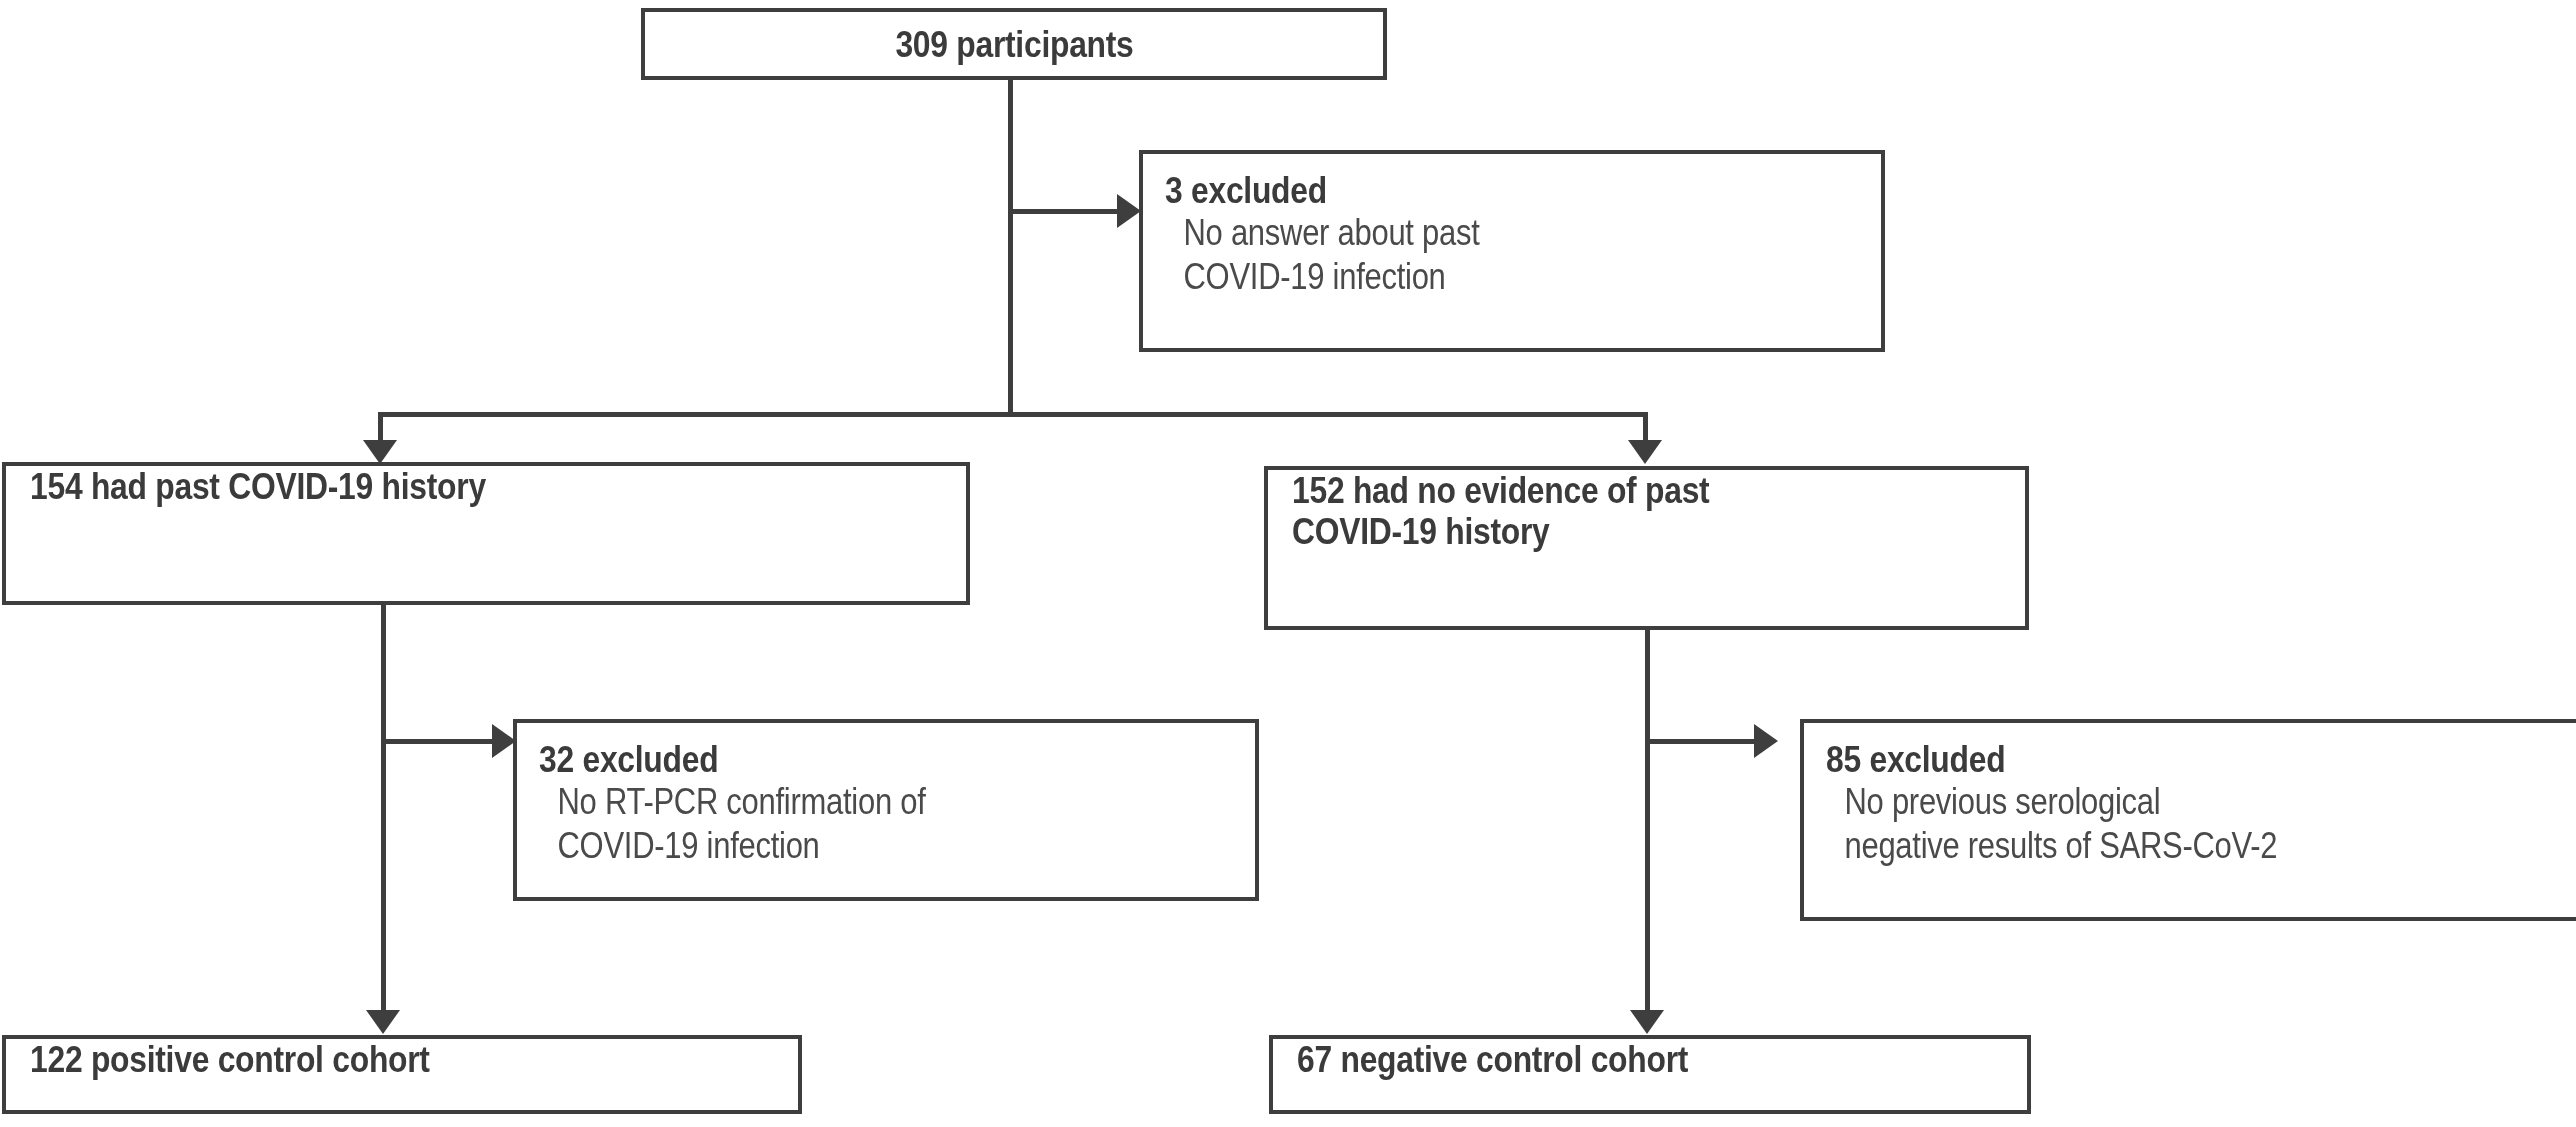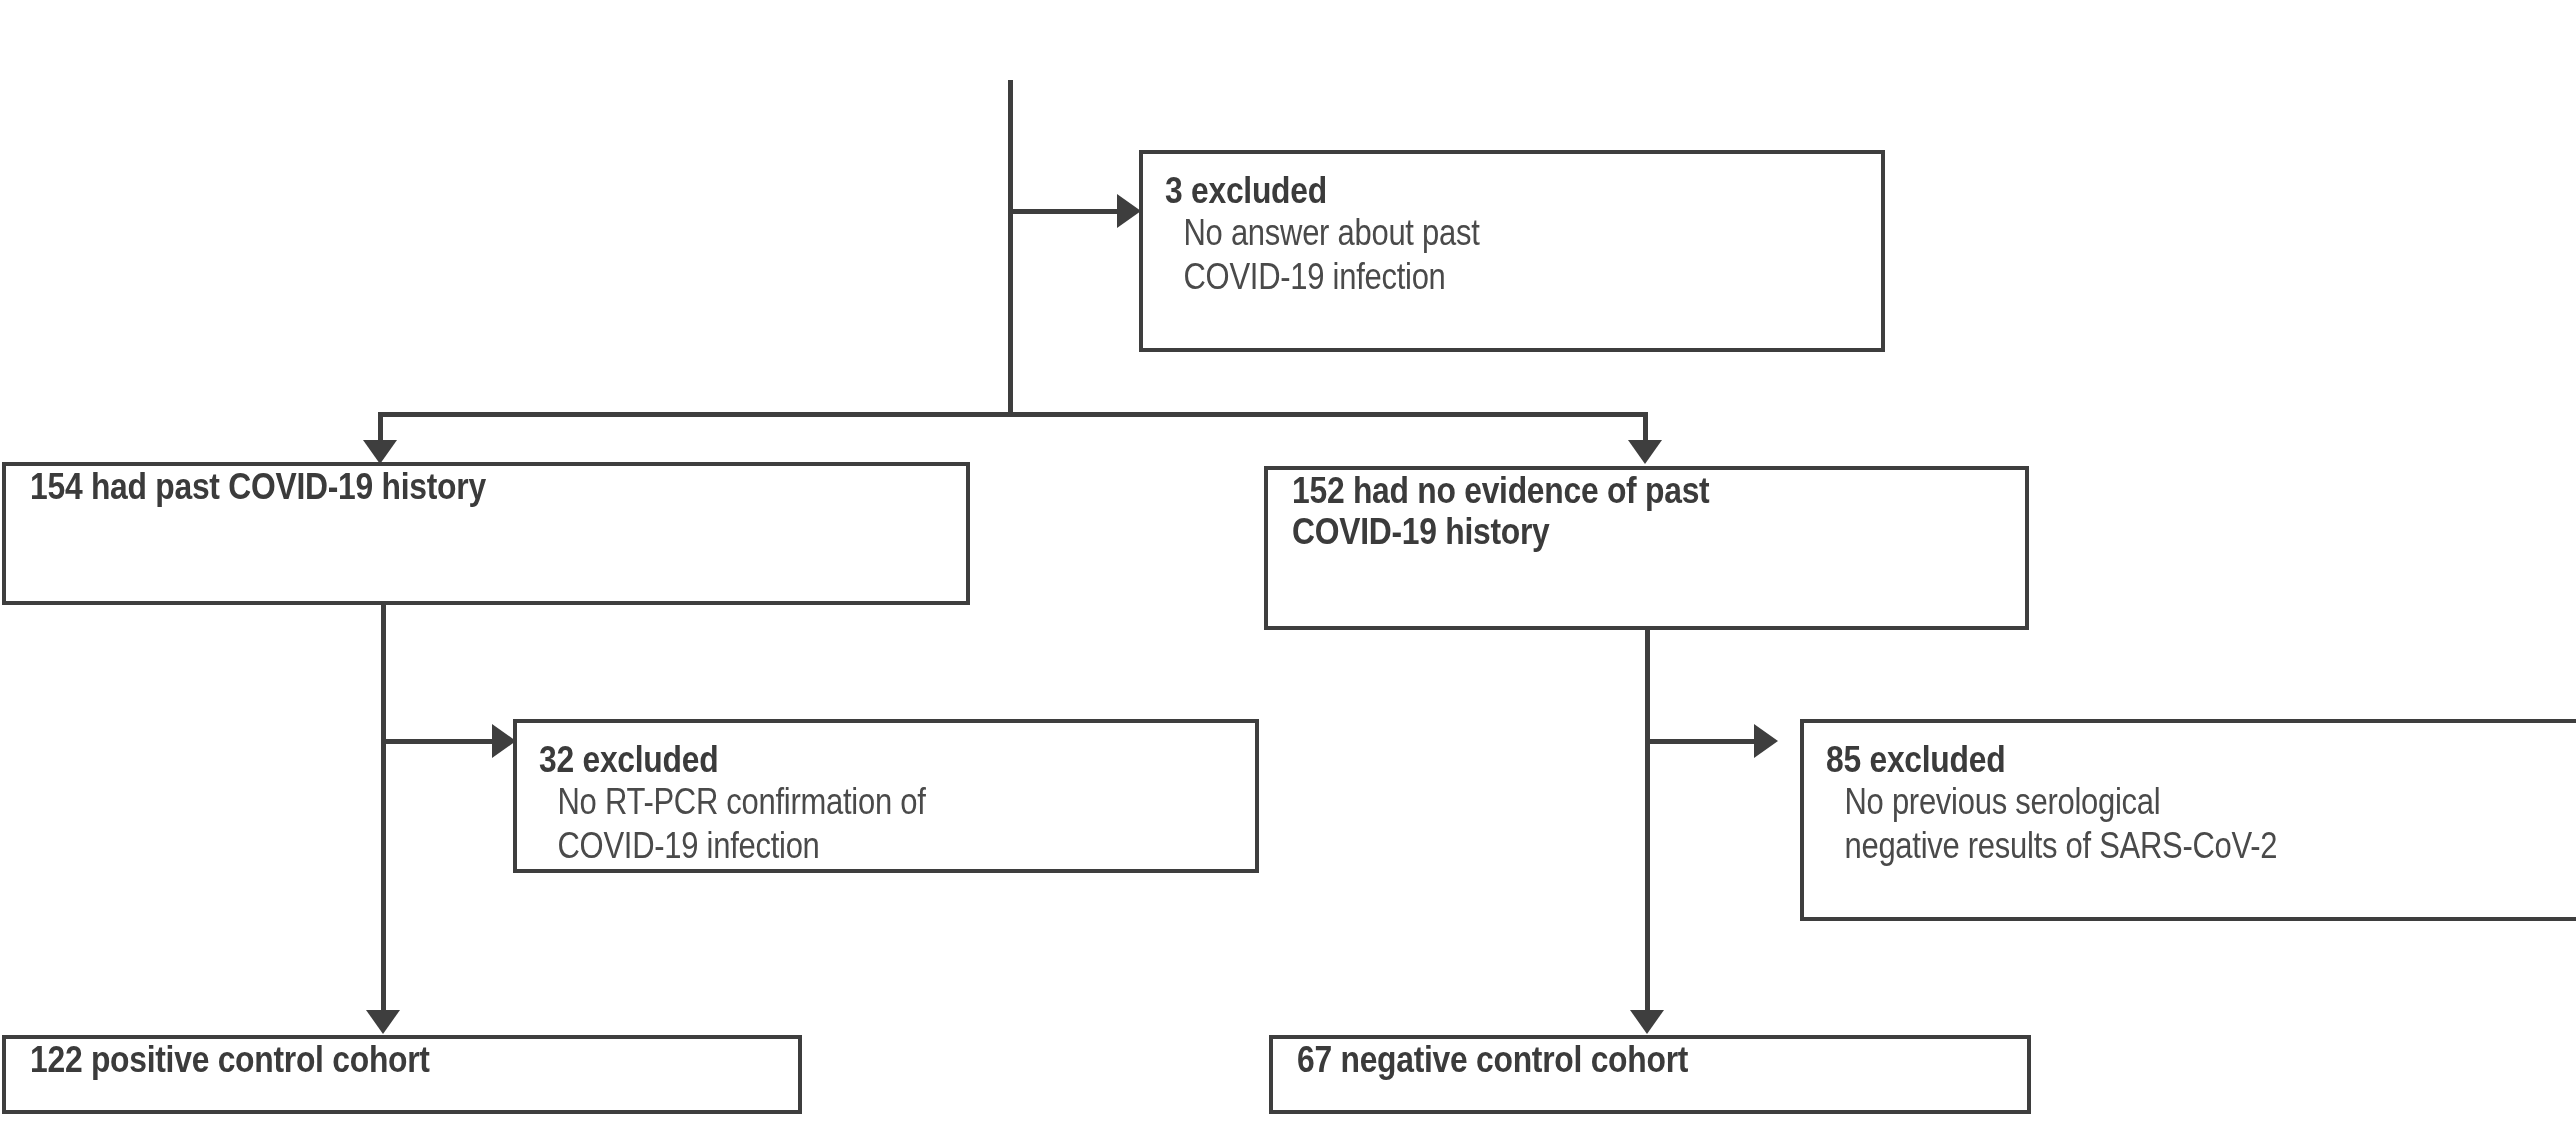--- a/index.html
+++ b/index.html
@@ -55,21 +55,21 @@
     transform: scaleX(0.86);
     transform-origin: left center;
     white-space: pre-line;
   }
 
   
   #box-root      { left: 641px; top: 8.4px;   width: 746px; height: 72px; }
   #box-excl-top  { left: 1139px; top: 150px;  width: 746px; height: 202px; padding: 15.5px 0 15.5px 21.5px; }
   #box-left      { left: 1.8px;    top: 462px;  width: 968px; height: 143px; padding: 0 0 0 24px; }
   #box-right     { left: 1264px; top: 466px;  width: 765px; height: 164px; padding: 0 0 16px 24px; }
-  #box-excl-left { left: 513px;  top: 719px; width: 746px; height: 154px; padding: 15.5px 0 15.5px 21.5px; }
+  #box-excl-left { left: 513px;  top: 719px; width: 746px; height: 182px; padding: 15.5px 0 15.5px 21.5px; }
   #box-excl-right{ left: 1774px; top: 719px; width: 790px; height: 202px; padding: 15.5px 0 15.5px 21.5px; margin-left: 26px; }
   #box-pos       { left: 1.8px;    top: 1035px; width: 800px; height: 79px; }
   #box-neg       { left: 1269px; top: 1035px; width: 762px; height: 79px; }
 
   .indent { padding-left: 21.5px; display: block; }
 
   
   .conn {
     position: absolute;
     background: #3e3e3e;
@@ -117,20 +117,23 @@
 
   <div class="conn hline" style="left:381px; top:739px; width:113px;"></div>
   <div class="arrow-right" style="left:492px; top:724px;"></div>
 
   <div class="conn vline" style="left:1645px; top:605px; height:407px;"></div>
   <div class="arrow-down" style="left:1630px; top:1010px;"></div>
 
   <div class="conn hline" style="left:1645px; top:739px; width:111px;"></div>
   <div class="arrow-right" style="left:1754px; top:724px;"></div>
 
+  <div class="node center" id="box-root">
+    <div class="node-title">309 participants</div>
+  </div>
 
   <div class="node" id="box-excl-top">
     <div class="node-title">3 excluded</div>
     <div class="node-body indent">No answer about past
 COVID-19 infection</div>
   </div>
 
   <div class="node" id="box-left">
     <div class="node-title">154 had past COVID-19 history</div>
   </div>

